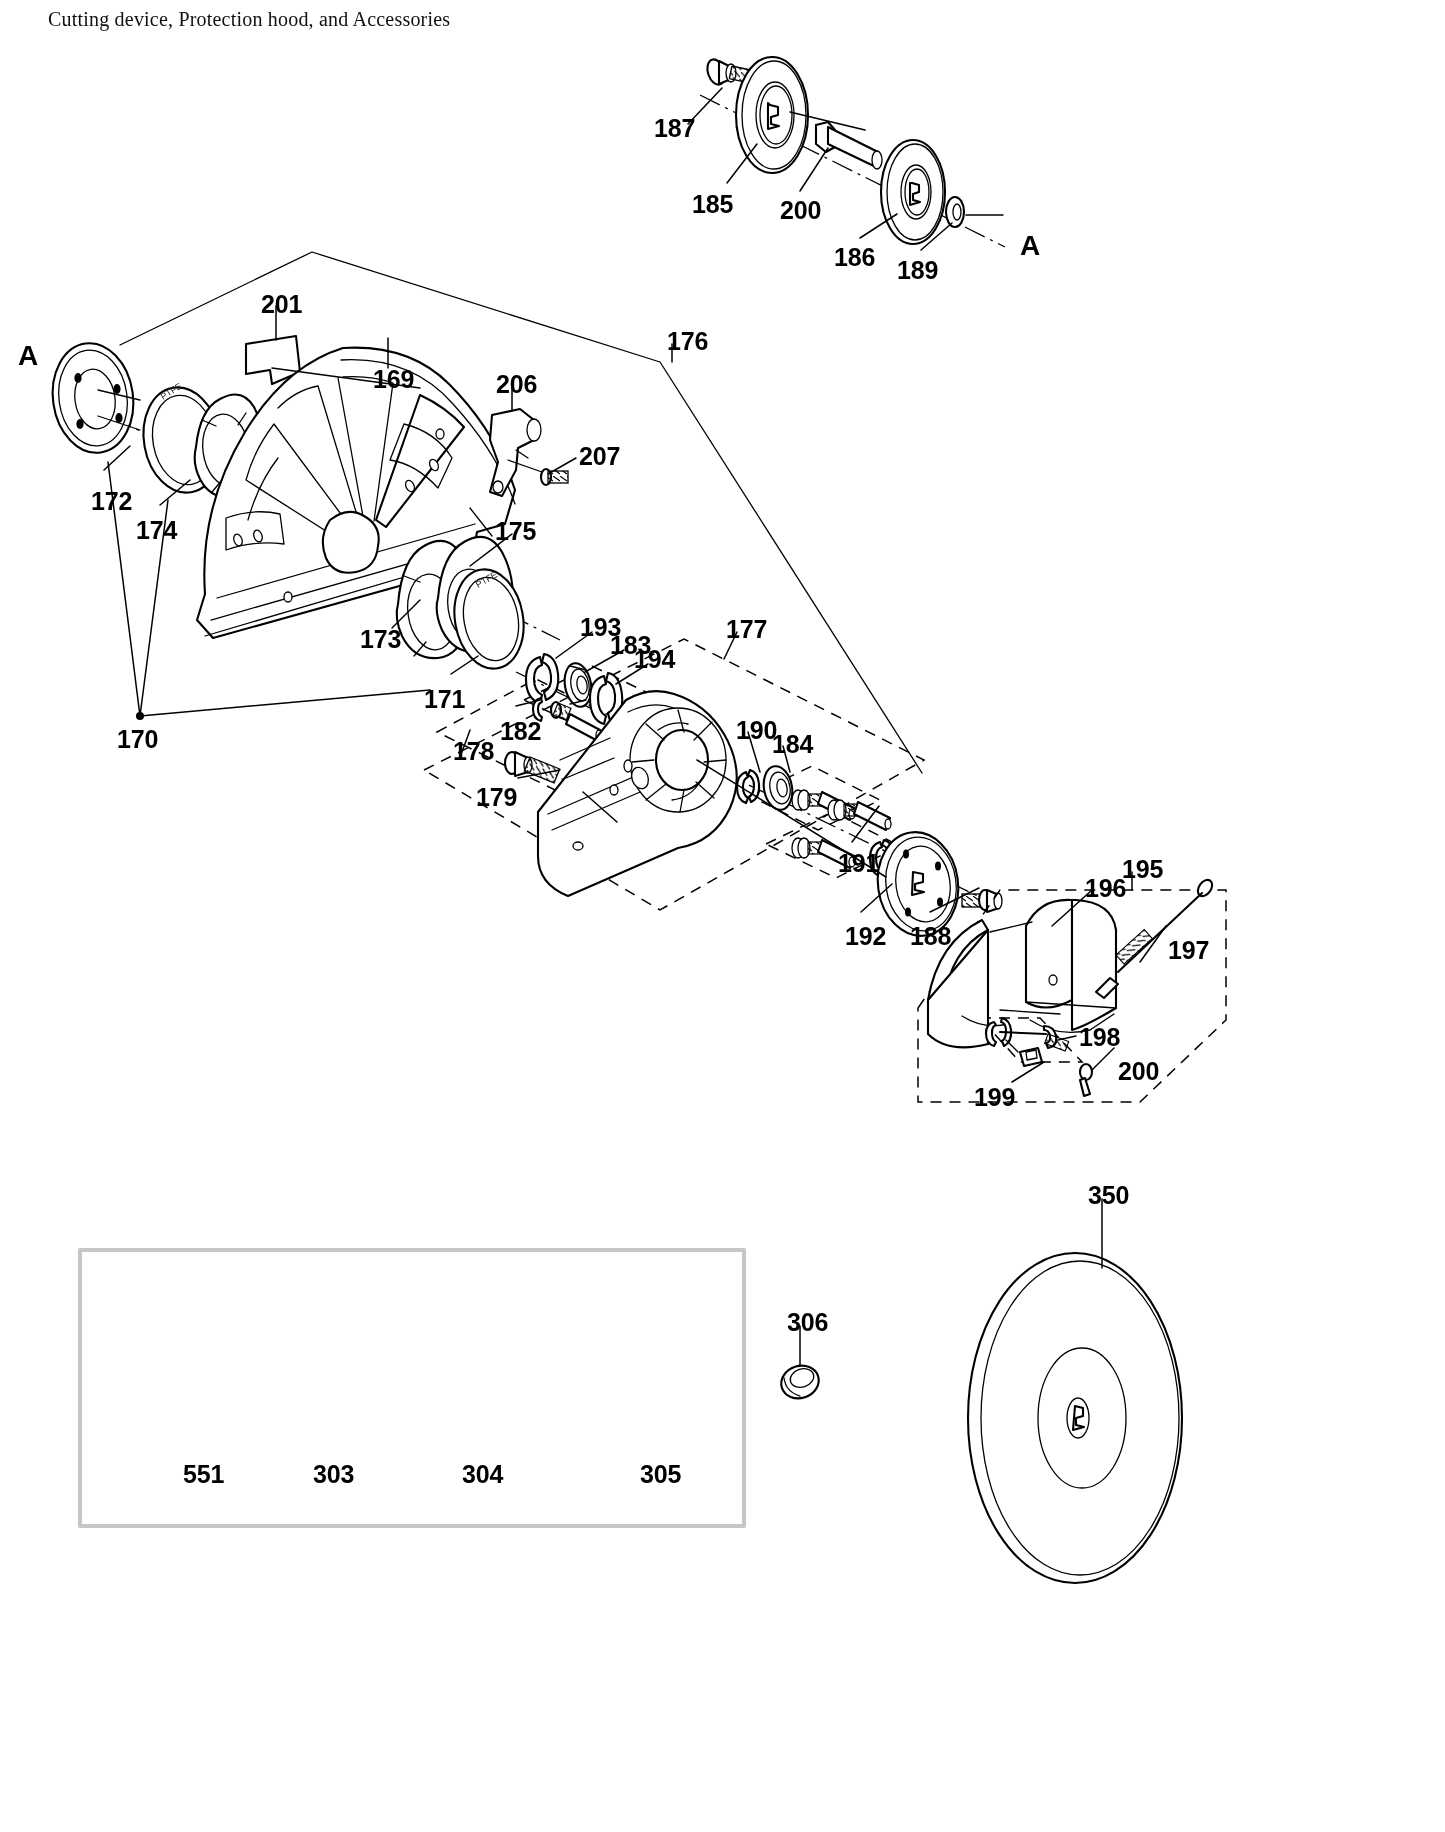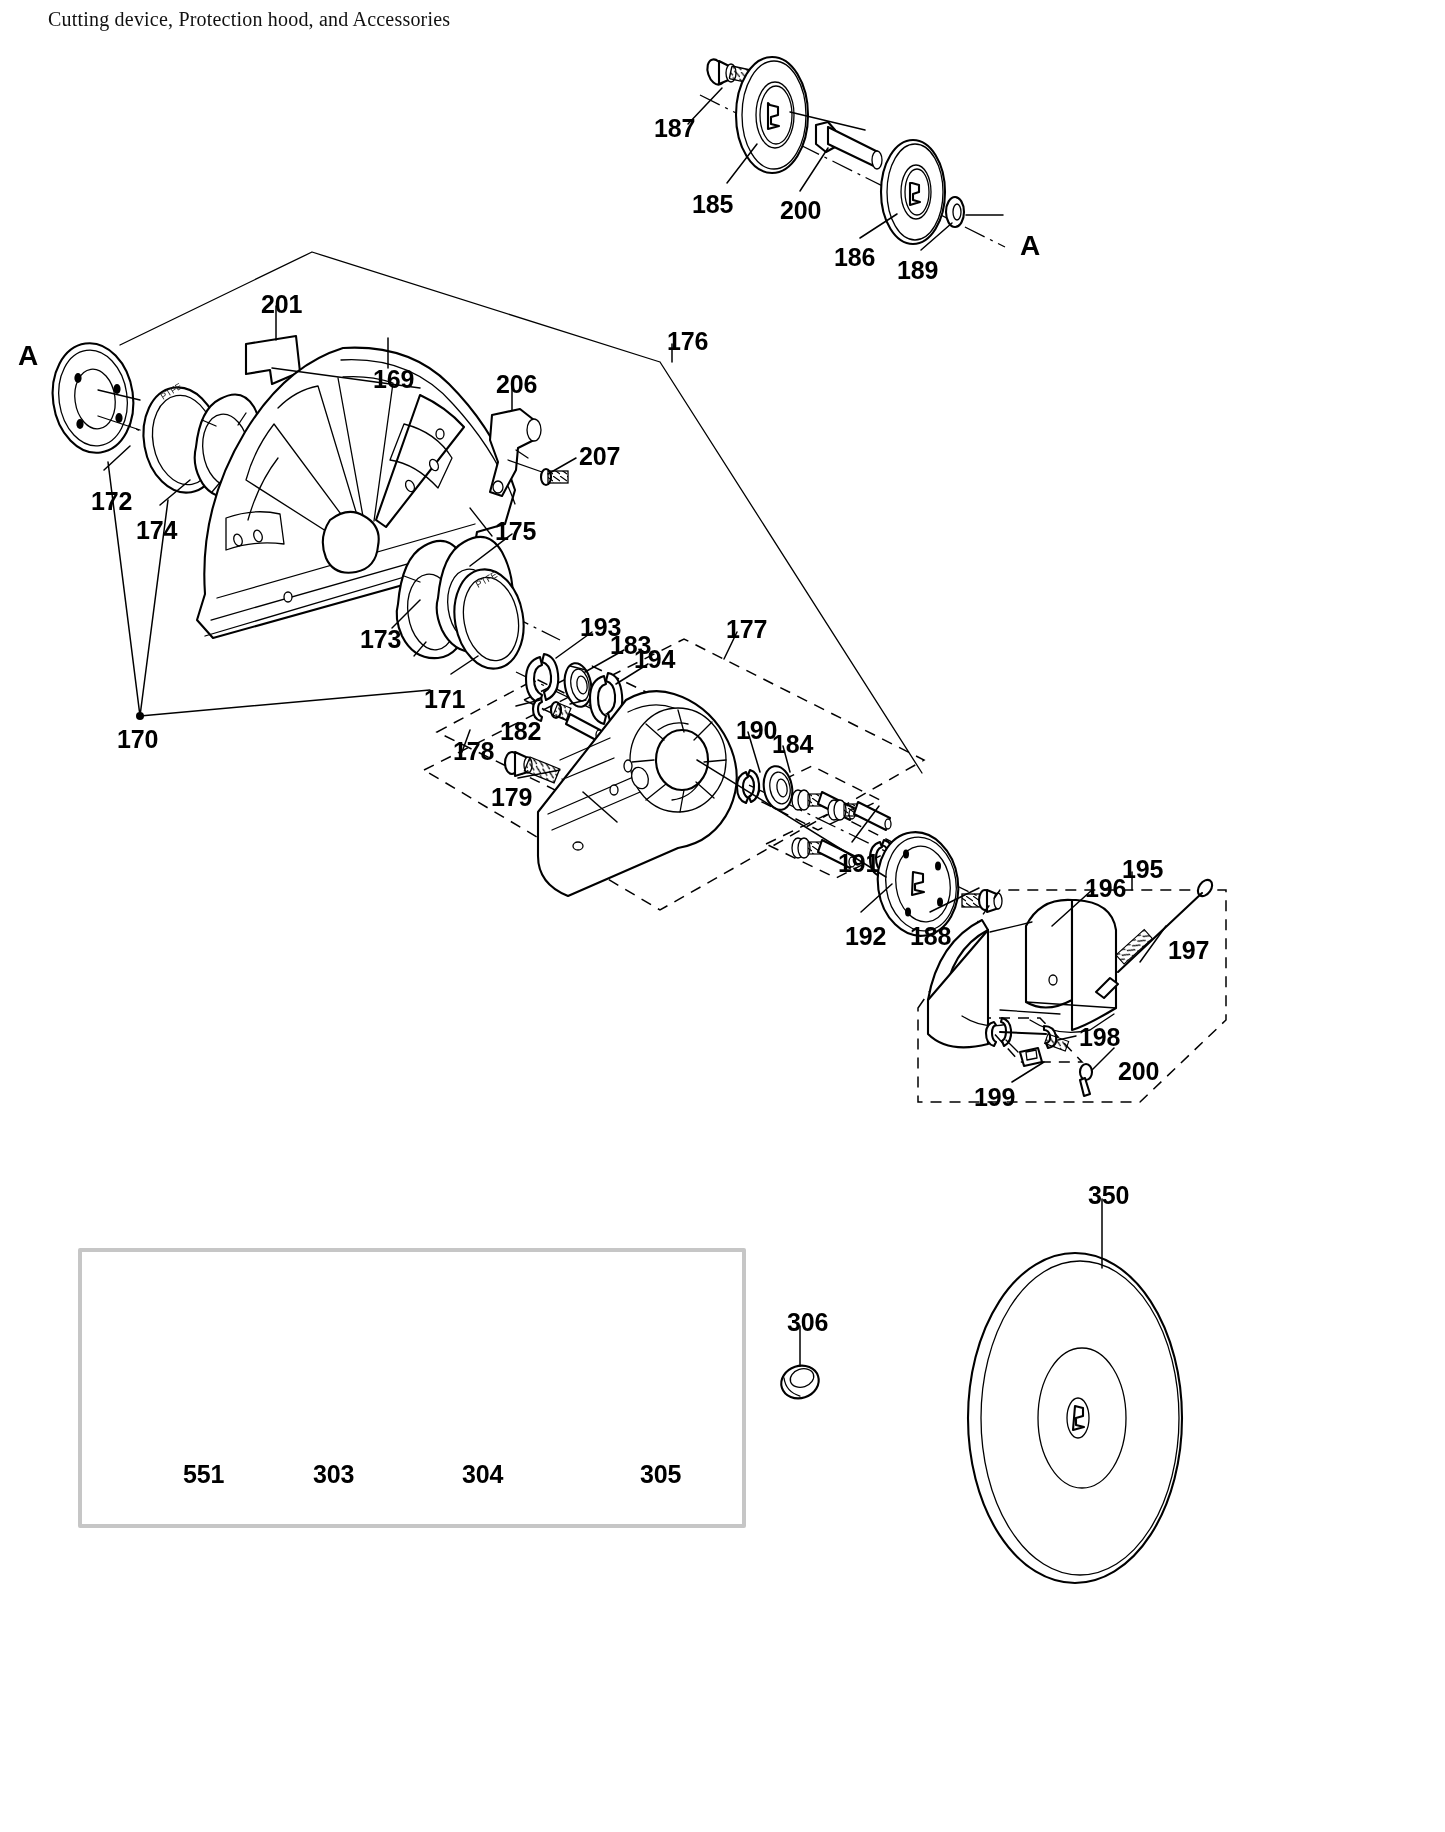--- a/index.html
+++ b/index.html
@@ -464,21 +464,21 @@
     <div class="lbl" style="left:360px;top:627px;">173</div>
     <div class="lbl" style="left:424px;top:687px;">171</div>
     <div class="lbl" style="left:117px;top:727px;">170</div>
 
     <div class="lbl" style="left:580px;top:615px;">193</div>
     <div class="lbl" style="left:610px;top:633px;">183</div>
     <div class="lbl" style="left:634px;top:647px;">194</div>
     <div class="lbl" style="left:726px;top:617px;">177</div>
     <div class="lbl" style="left:500px;top:719px;">182</div>
     <div class="lbl" style="left:453px;top:739px;">178</div>
-    <div class="lbl" style="left:491px;top:785px;text-align:center;">179</div>
+    <div class="lbl" style="left:476px;top:785px;text-align:center;">179</div>
     <div class="lbl" style="left:736px;top:718px;">190</div>
     <div class="lbl" style="left:772px;top:732px;">184</div>
     <div class="lbl" style="left:838px;top:851px;">191</div>
     <div class="lbl" style="left:845px;top:924px;">192</div>
     <div class="lbl" style="left:910px;top:924px;">188</div>
 
     <div class="lbl" style="left:1122px;top:857px;">195</div>
     <div class="lbl" style="left:1085px;top:876px;">196</div>
     <div class="lbl" style="left:1168px;top:938px;">197</div>
     <div class="lbl" style="left:1079px;top:1025px;">198</div>

